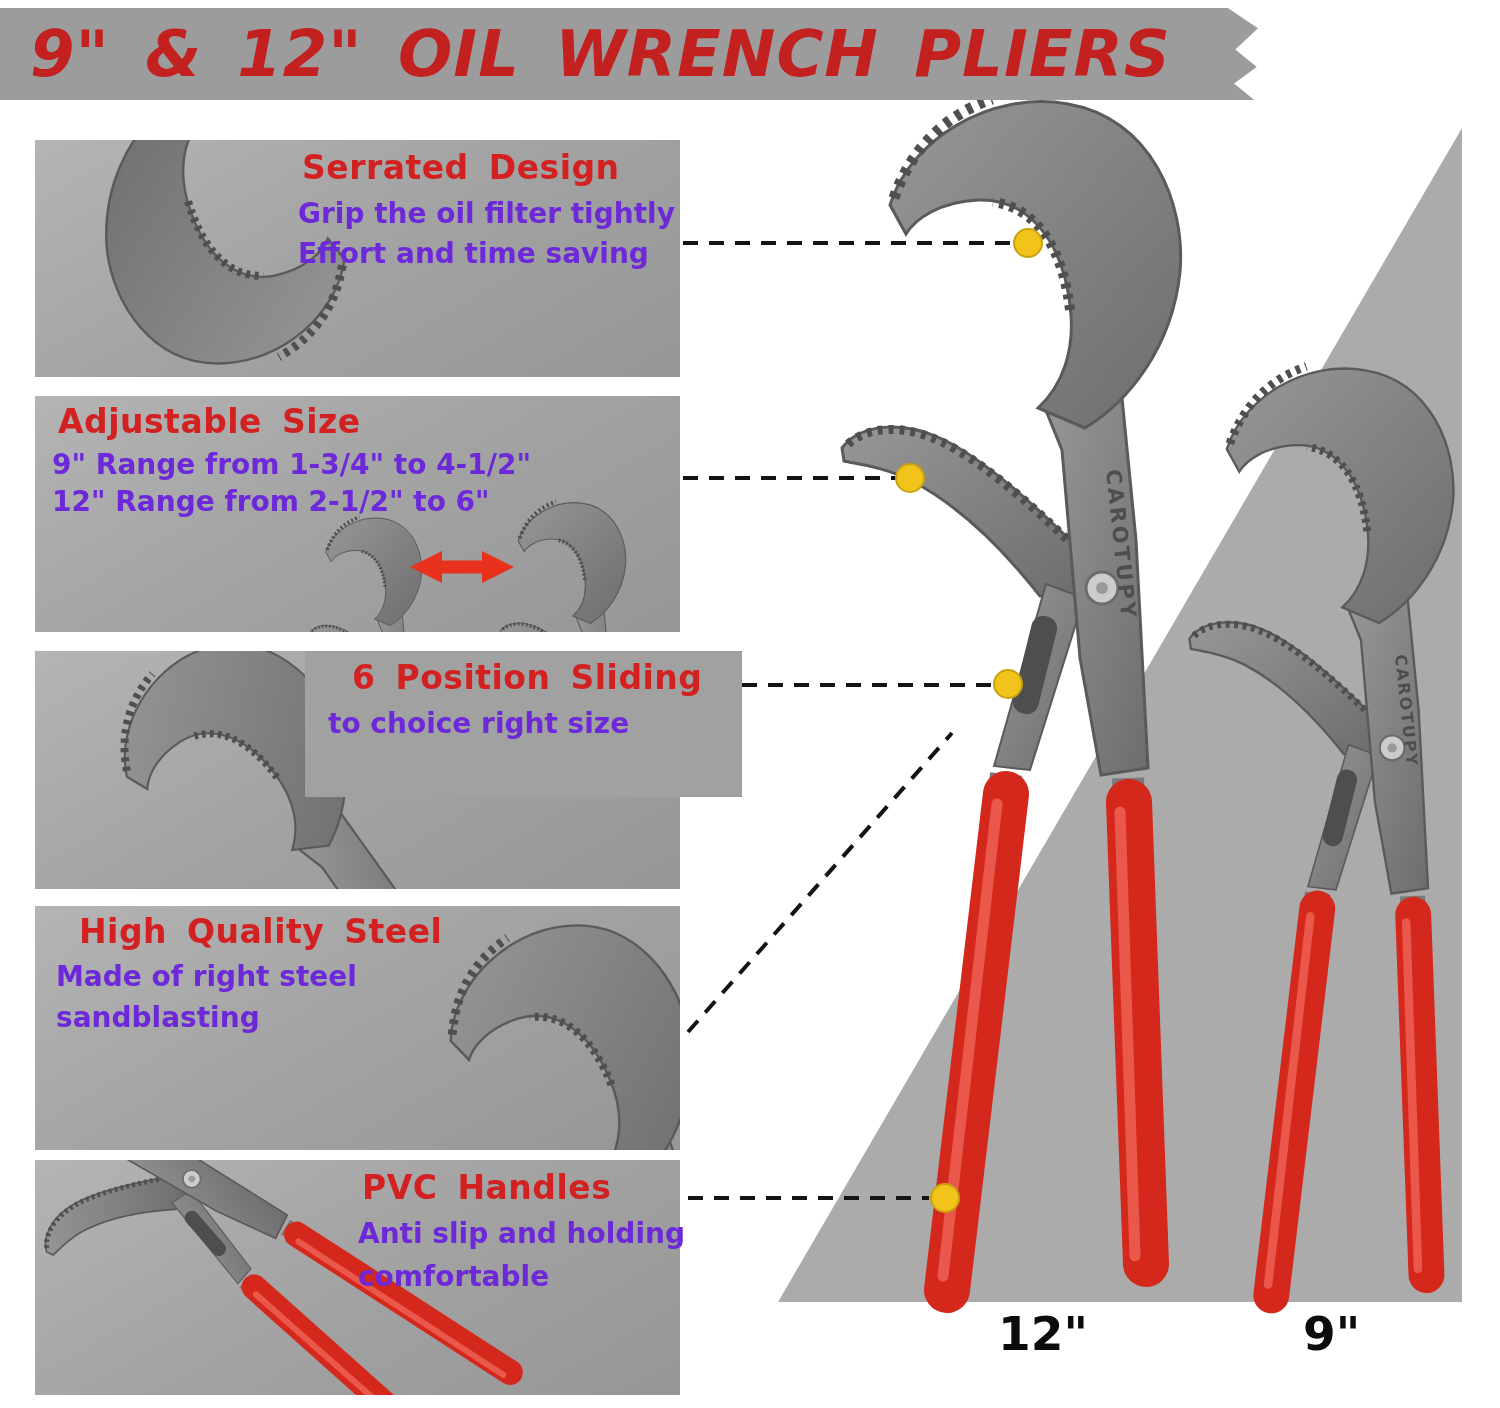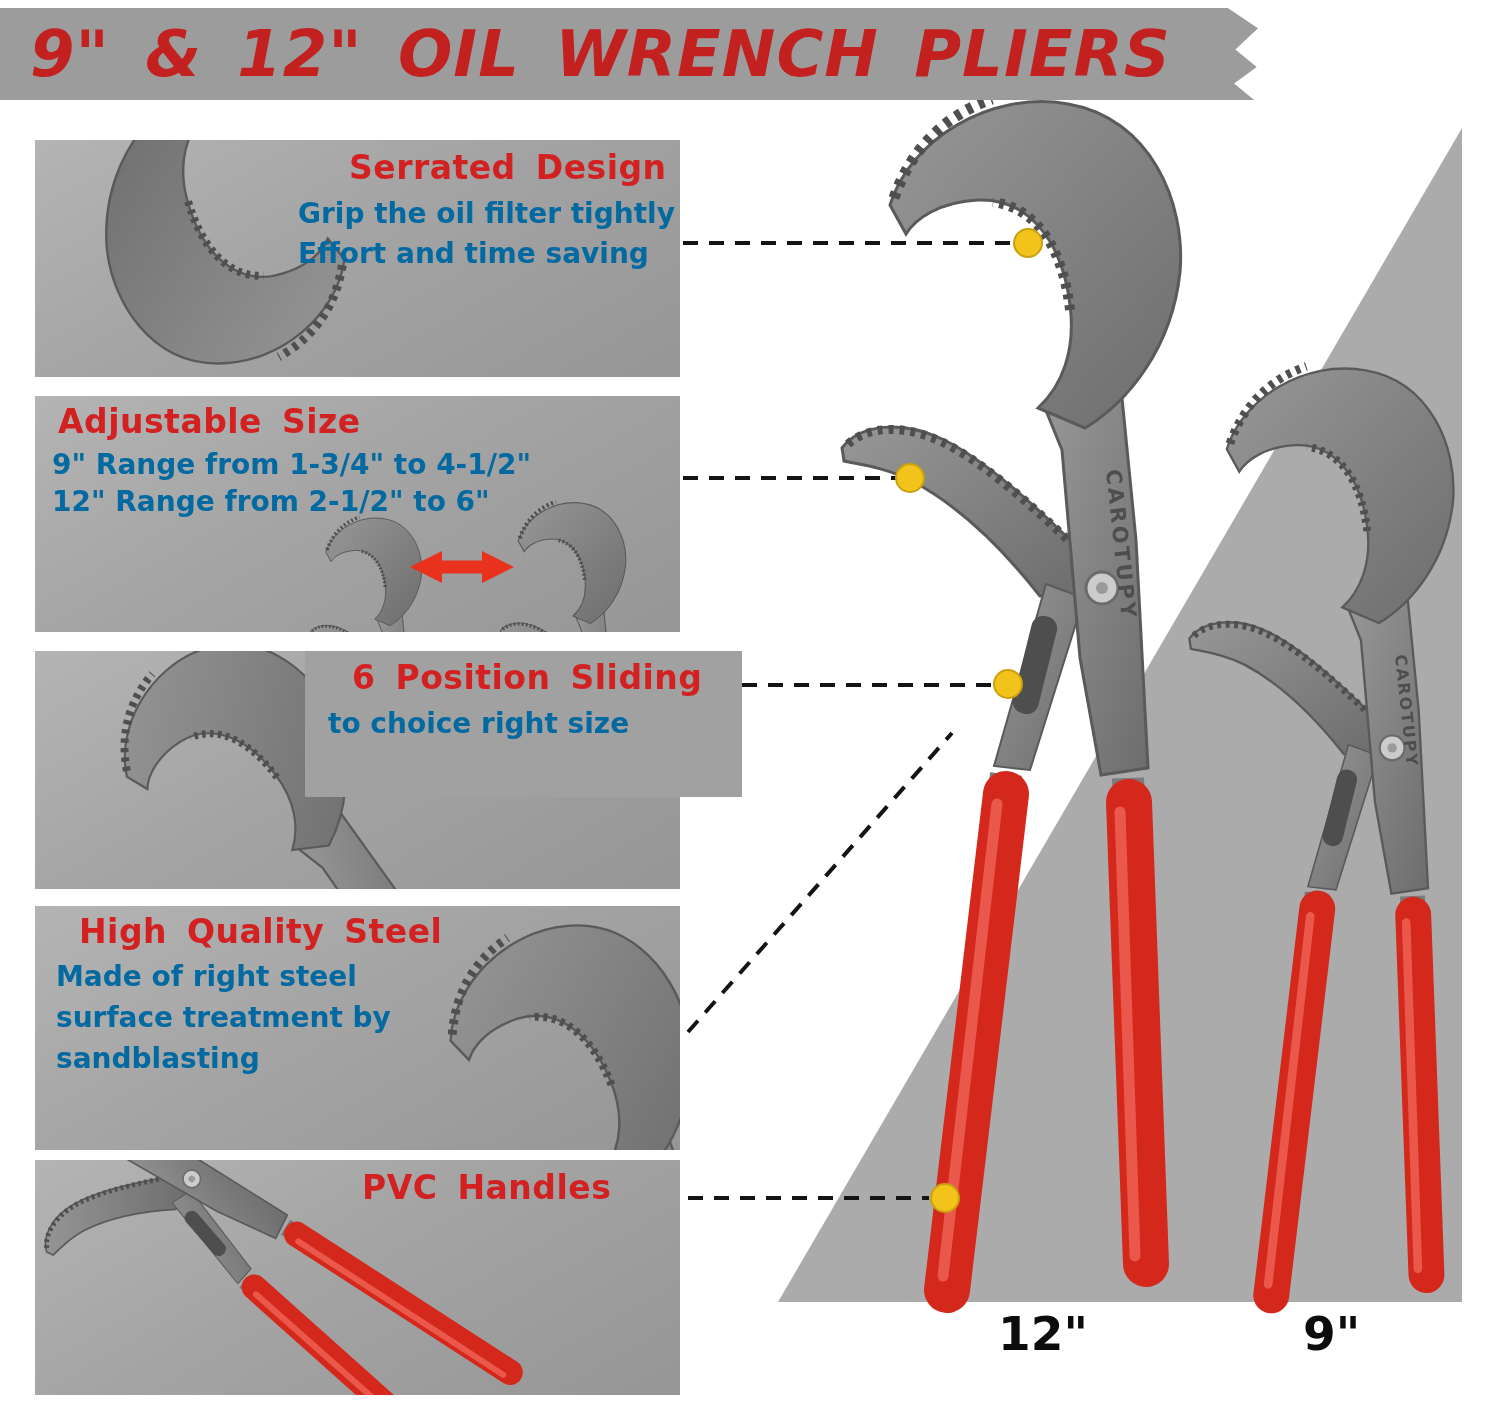--- a/index.html
+++ b/index.html
@@ -22,23 +22,23 @@
   
   #banner{position:absolute;left:0;top:8px;width:1258px;height:92px;background:#9c9c9c;z-index:4;
           display:flex;align-items:center;
           clip-path:polygon(0 0,97.6% 0,100% 22%,98.2% 45%,99.9% 64%,98.1% 82%,99.7% 100%,0 100%);}
   #banner h1{margin:0 0 0 30px;font-size:64px;font-style:italic;font-weight:bold;color:#c32020;
              letter-spacing:1px;word-spacing:12px;white-space:nowrap;}
 
   
   .ftitle{position:absolute;z-index:4;margin:0;color:#d32121;font-weight:bold;font-size:33px;
           letter-spacing:.5px;word-spacing:8px;white-space:nowrap;}
-  .fbody{position:absolute;z-index:4;color:#0369a1;font-weight:bold;font-size:28px;white-space:nowrap;}
+  .fbody{position:absolute;z-index:4;color:#6d28d9;font-weight:bold;font-size:28px;white-space:nowrap;}
   .fbody span{display:block;}
-  #f1-title{left:302px;top:148px;margin-left:47px;}
+  #f1-title{left:302px;top:148px;}
   #f1-body{left:298px;top:194px;line-height:40px;}
   #f2-title{left:58px;top:402px;}
   #f2-body{left:52px;top:446px;line-height:37px;}
   #f3-title{left:352px;top:658px;}
   #f3-body{left:328px;top:702px;line-height:43px;}
   #f4-title{left:60px;top:912px;margin-left:19px;}
   #f4-body{left:56px;top:956px;line-height:41px;}
   #f5-title{left:362px;top:1168px;}
   #f5-body{left:358px;top:1212px;line-height:43px;}
 
@@ -166,22 +166,25 @@
   </div>
 
   <h2 class="ftitle" id="f3-title">6 Position Sliding</h2>
   <div class="fbody" id="f3-body">
     <span>to choice right size</span>
   </div>
 
   <h2 class="ftitle" id="f4-title">High Quality Steel</h2>
   <div class="fbody" id="f4-body">
     <span>Made of right steel</span>
-    <span>surface treatment by</span>
     <span>sandblasting</span>
   </div>
 
   <h2 class="ftitle" id="f5-title">PVC Handles</h2>
+  <div class="fbody" id="f5-body">
+    <span>Anti slip and holding</span>
+    <span>comfortable</span>
+  </div>
 
   <div class="size-label" id="label12">12"</div>
   <div class="size-label" id="label9">9"</div>
 
 </div>
 
 </body></html>

